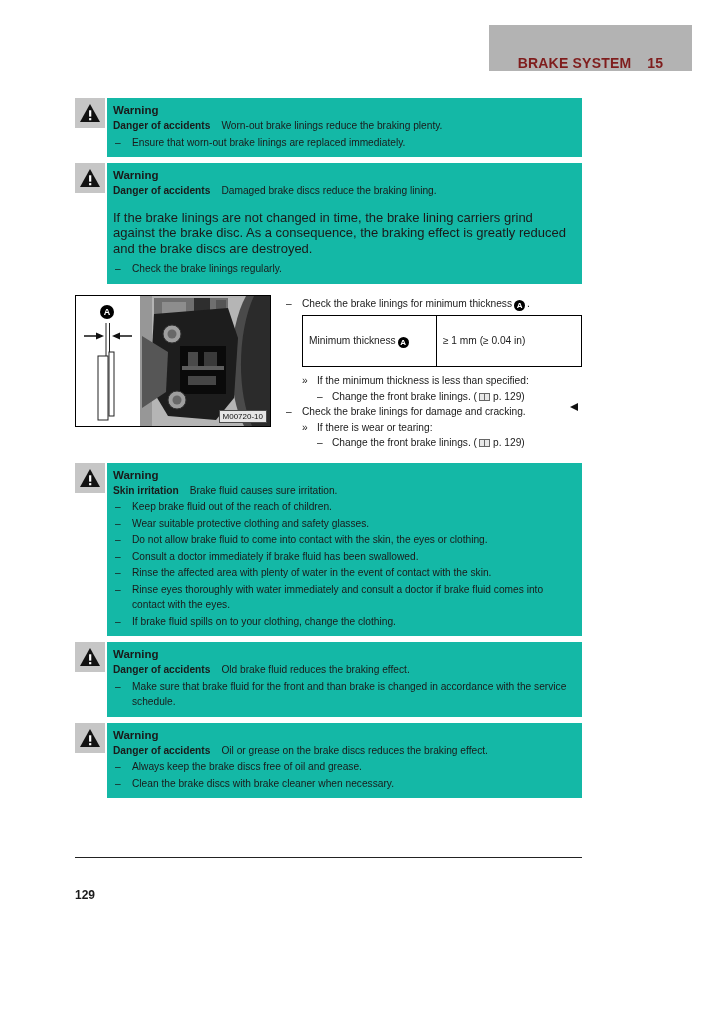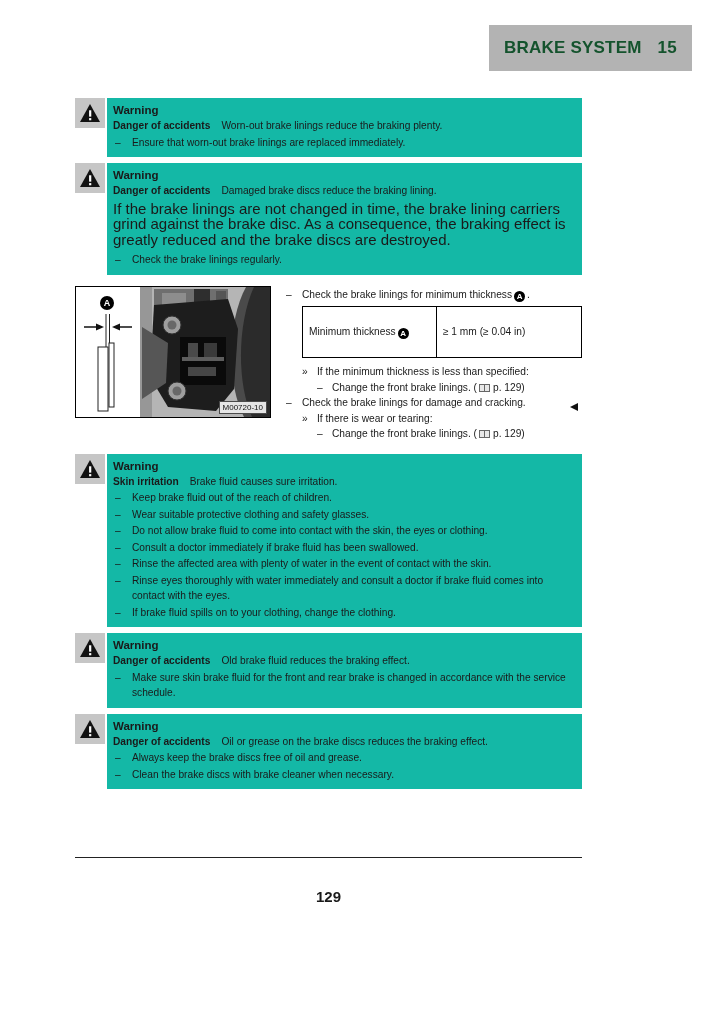--- a/index.html
+++ b/index.html
@@ -5,22 +5,22 @@
   * { margin:0; padding:0; box-sizing:border-box; }
   html,body { background:#888; }
   .page {
     position:relative; width:714px; height:1011px; background:#ffffff;
     margin:0 auto; overflow:hidden;
     font-family:"Liberation Sans", sans-serif; color:#1a1a1a;
   }
   
   .chapter-header {
     position:absolute; left:489px; top:25px; width:203px; height:46px;
-    background:#b3b3b3; display:flex; align-items:center; justify-content:center;
-    gap:16px; font-weight:bold; font-size:17px; letter-spacing:.2px; color:#14532d;
+    background:#b3b3b3; display:flex; align-items:flex-end; justify-content:center;
+    gap:16px; font-weight:bold; font-size:14px; letter-spacing:.2px; color:#7f1d1d;
   }
   
   .content { position:absolute; left:75px; top:98px; width:507px; }
   
   .section-bar {
     background:#b3b3b3; height:21px; display:flex; align-items:center;
     font-weight:bold; font-size:11px; color:#111;
   }
   .section-num { width:54px; padding-left:6px; flex:none; }
   .section-rule { height:2px; background:#151515; margin-top:4px; }
@@ -30,21 +30,21 @@
   .warn-icon-col { width:30px; flex:none; margin-right:2px; }
   .warn-icon {
     width:30px; height:30px; background:#c6c6c6;
     display:flex; align-items:center; justify-content:center;
   }
   .warn-body { flex:1; background:#14b8a6; padding:5px 8px 7px 6px; }
   .warn-title { font-weight:bold; font-size:11.5px; line-height:15px; }
   .warn-line { font-size:10.2px; line-height:15.5px; }
   .warn-hazard { font-weight:bold; }
   .warn-statement { margin-left:11px; }
-  .warn-para { font-size:15px; line-height:15.5px; margin-top:2px; }
+  .warn-para { font-size:13px; line-height:15.5px; margin-top:11px; }
   .bullet { display:flex; font-size:10.2px; line-height:15.5px; margin-top:1px; }
   .bullet .dash { width:19px; flex:none; padding-left:2px; }
   .bullet .btext { flex:1; }
   
   .figure-row { display:flex; margin:10px 0 12px 0; }
   .figure-box {
     width:196px; height:132px; border:1px solid #000; position:relative; flex:none;
     background:#fff;
   }
   .fig-badge {
@@ -79,22 +79,22 @@
     margin:0 3px -1px 2px;
   }
   
   .margin-marker {
     position:absolute; left:570px; top:403px; width:0; height:0;
     border-right:8px solid #111; border-top:4px solid transparent; border-bottom:4px solid transparent;
   }
   
   .footer-rule { position:absolute; left:75px; top:857px; width:507px; height:1px; background:#222; }
   .page-number {
-    position:absolute; top:888px; left:75px; width:507px; text-align:center;
-    font-weight:bold; font-size:15px;
+    position:absolute; top:888px; left:75px; width:507px; text-align:left;
+    font-weight:bold; font-size:12px;
   }
   .sp { white-space:pre; }
 </style>
 </head>
 <body>
 
 <div class="page">
 
   <div class="chapter-header">
     <span>BRAKE SYSTEM</span>
@@ -284,21 +284,21 @@
             </svg>
         </div>
       </div>
       <div class="warn-body">
         <div class="warn-title">Warning</div>
         <div class="warn-line">
           <span class="warn-hazard">Danger of accidents</span><span class="warn-statement">Old brake fluid reduces the braking effect.</span>
         </div>
         <div class="bullet">
             <span class="dash">–</span>
-            <span class="btext">Make sure skin brake fluid for the front and rear brake is changed in accordance with the service schedule.</span>
+            <span class="btext">Make sure that brake fluid for the front and than brake is changed in accordance with the service schedule.</span>
           </div>
       </div>
     </div>
 
     <div class="warning">
       <div class="warn-icon-col">
         <div class="warn-icon">
           <svg width="22" height="20" viewBox="0 0 24 22">
               <path d="M12 1 L23 21 H1 Z" fill="#111"></path>
               <rect x="11" y="8" width="2.4" height="7" fill="#fff"></rect>

